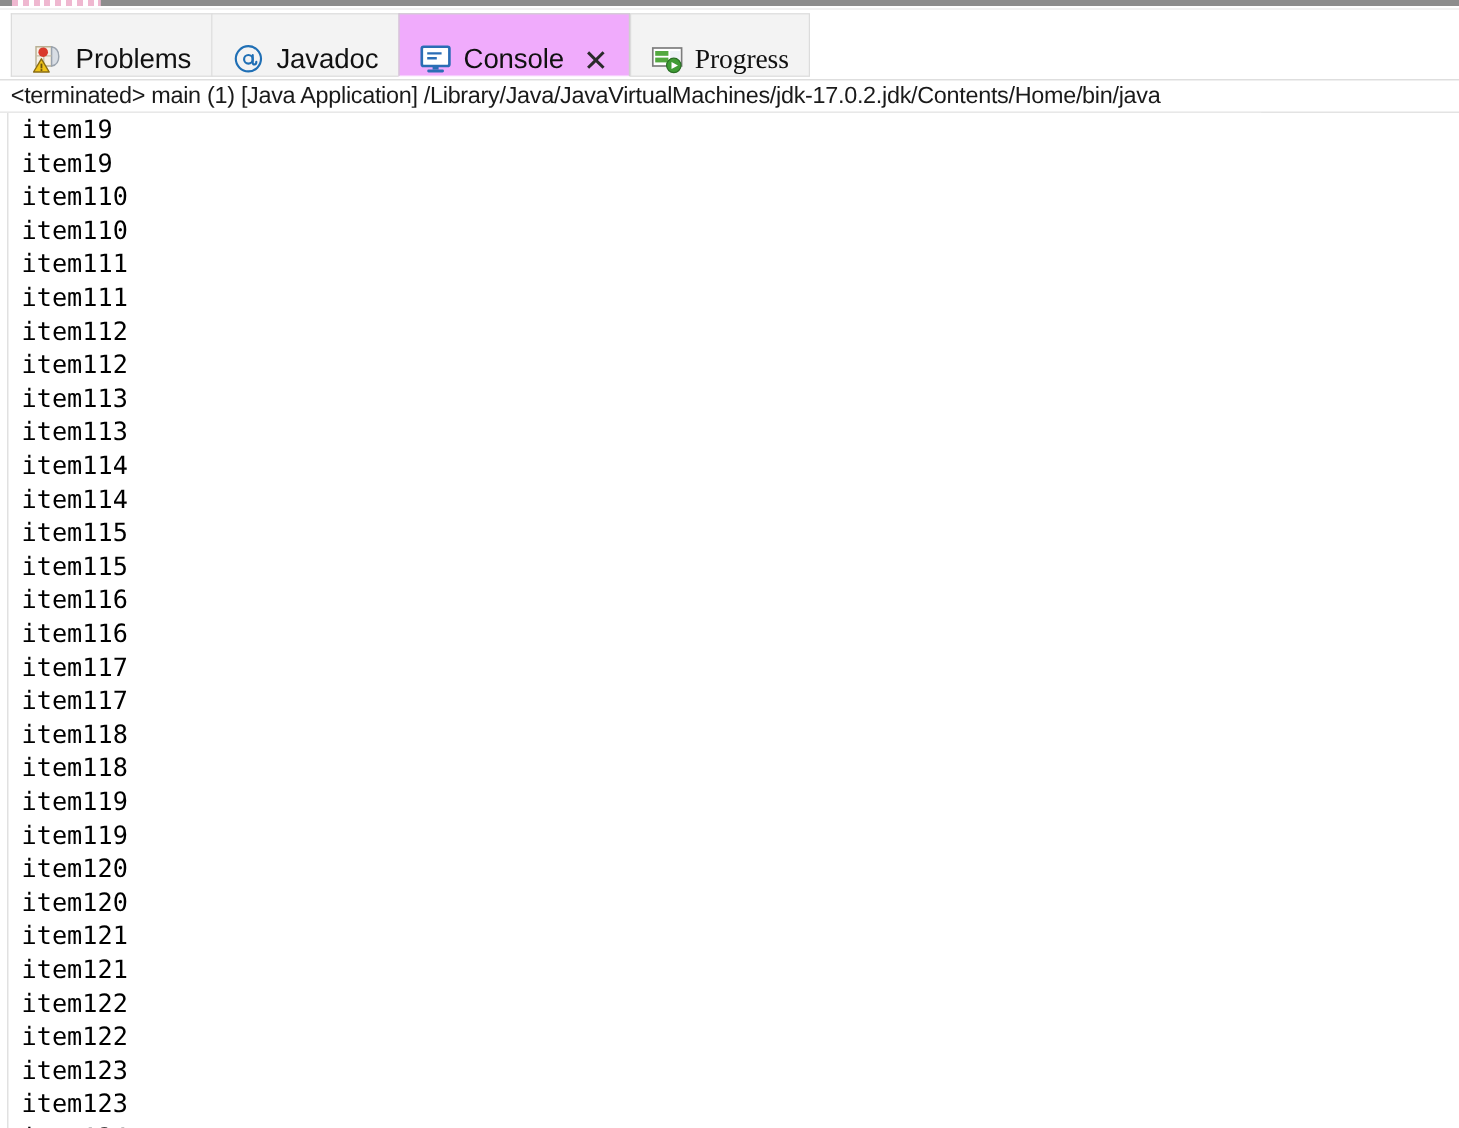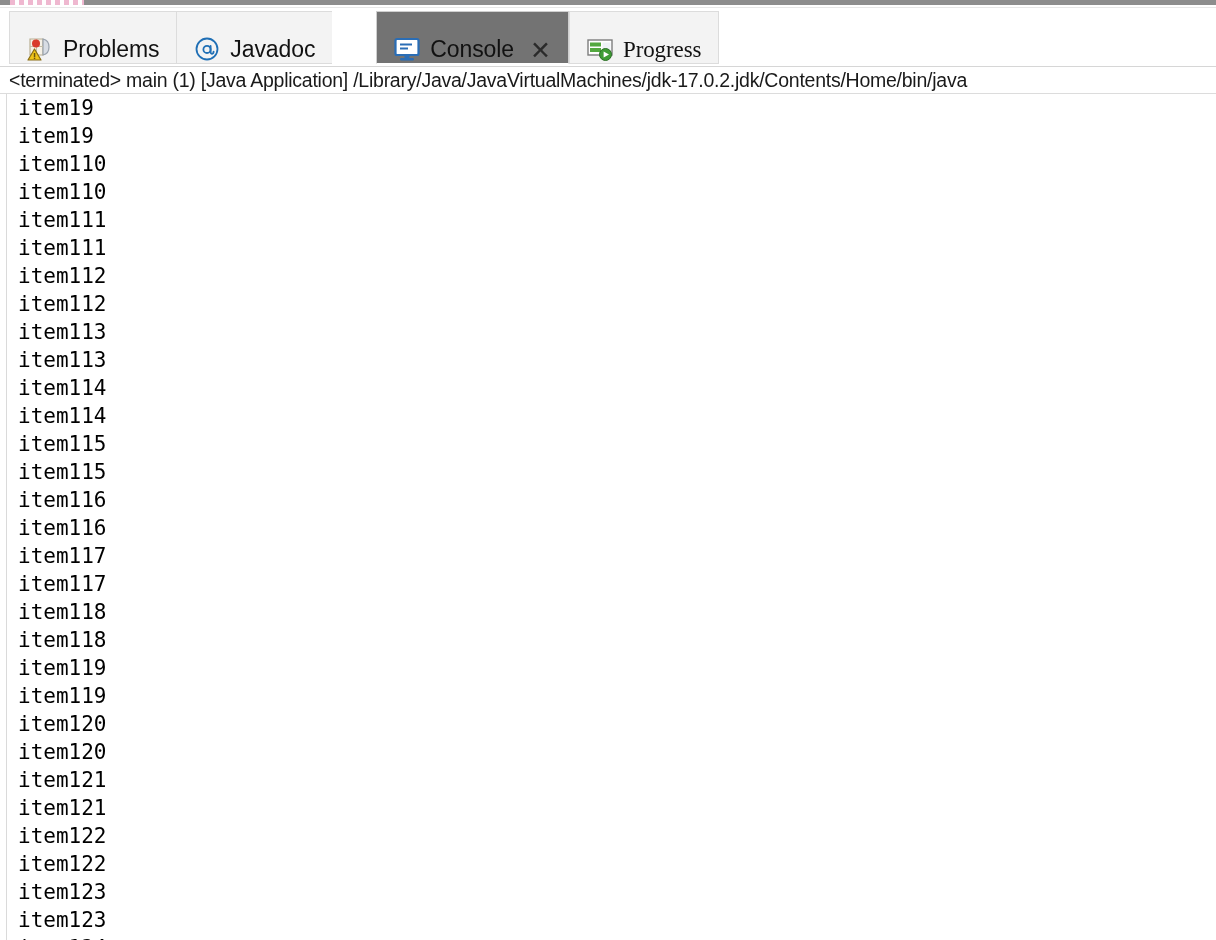--- a/index.html
+++ b/index.html
@@ -75,26 +75,25 @@
     background: #f3f3f3;
     border: 1px solid #dcdcdc;
     border-right: none;
     cursor: default;
     user-select: none;
   }
   .tab:first-child { border-left: 1px solid #dcdcdc; }
   .tab.last { border-right: 1px solid #dcdcdc; font-family: Liberation Serif, serif; }
 
   .tab.active {
-    background: #737373;
+    background: #f0abfc;
     border: 1px solid #cfcfcf;
     border-bottom: 1px solid #ffffff;
     position: relative;
     z-index: 3;
-    margin-left: 44px;
   }
 
   .tab-label {
     font-size: 23px;
     color: #111111;
     white-space: nowrap;
     letter-spacing: -0.1px;
   }
 
   .tab-close {

